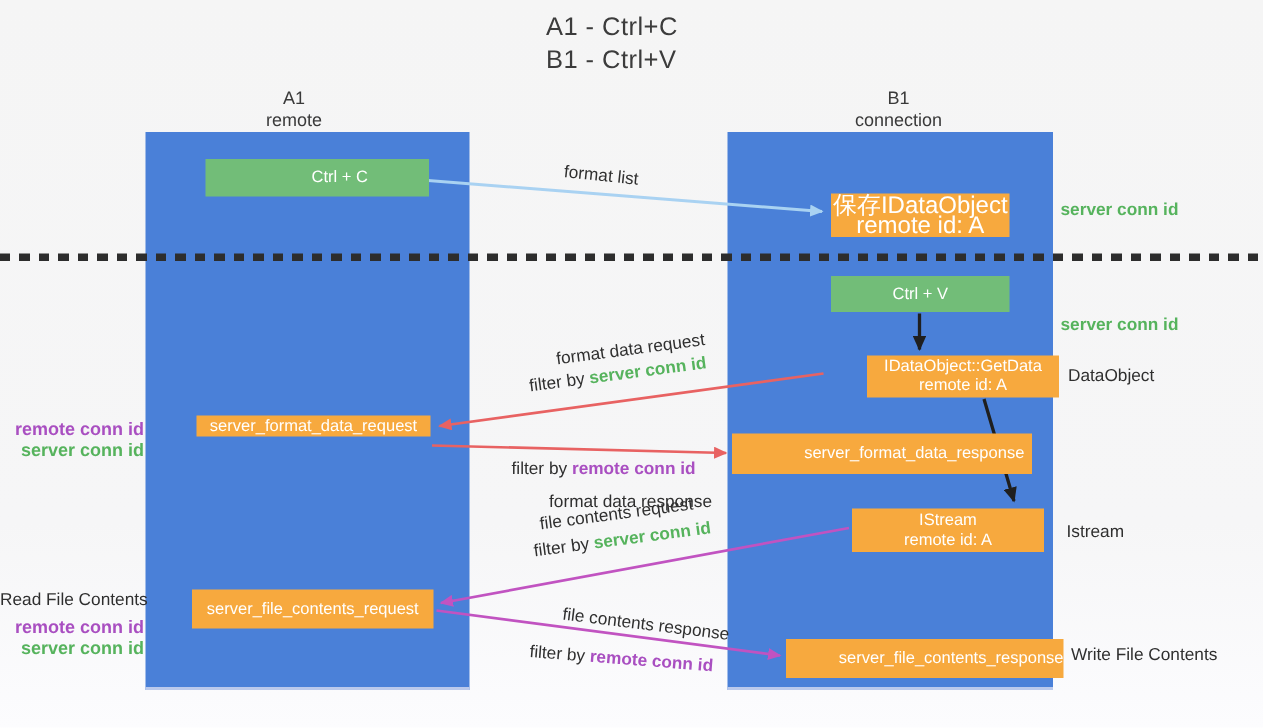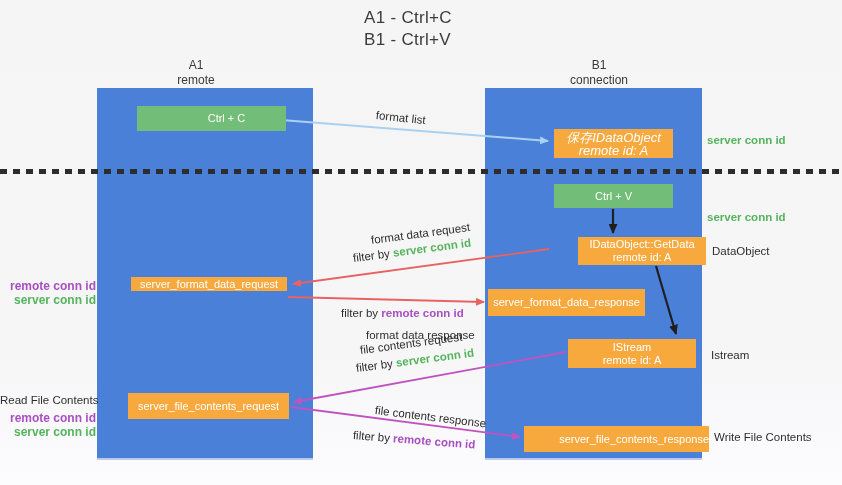--- a/index.html
+++ b/index.html
@@ -92,39 +92,39 @@
     <line x1="566" y1="352" x2="294" y2="402" stroke="#c153c1" stroke-width="1.8" marker-end="url(#m-magenta)"></line>
     <line x1="291" y1="407" x2="520" y2="437" stroke="#c153c1" stroke-width="1.8" marker-end="url(#m-magenta)"></line>
   </svg>
 
   <div class="abs dashed"></div>
 
   <div class="abs node green" style="left:137px;top:106px;width:119px;height:25px;padding-left:30px;">
     <span>Ctrl + C</span>
   </div>
 
-  <div class="abs node orange" style="left:554px;top:129px;width:119px;height:29px;font-size:13px;font-style:italic;">
+  <div class="abs node orange" style="left:554px;top:129px;width:119px;height:29px;font-size:16px;">
     <span>保存IDataObject</span>
     <span>remote id: A</span>
   </div>
 
   <div class="abs node green" style="left:554px;top:184px;width:119px;height:24px;">
     <span>Ctrl + V</span>
   </div>
 
   <div class="abs node orange" style="left:578px;top:237px;width:128px;height:28px;">
     <span>IDataObject::GetData</span>
     <span>remote id: A</span>
   </div>
 
   <div class="abs node orange" style="left:131px;top:277px;width:156px;height:14px;">
     <span>server_format_data_request</span>
   </div>
 
-  <div class="abs node orange" style="left:488px;top:289px;width:157px;height:27px;">
+  <div class="abs node orange" style="left:488px;top:289px;width:157px;height:27px;padding-left:43px;">
     <span>server_format_data_response</span>
   </div>
 
   <div class="abs node orange" style="left:568px;top:339px;width:128px;height:29px;">
     <span>IStream</span>
     <span>remote id: A</span>
   </div>
 
   <div class="abs node orange" style="left:128px;top:393px;width:161px;height:26px;">
     <span>server_file_contents_request</span>

